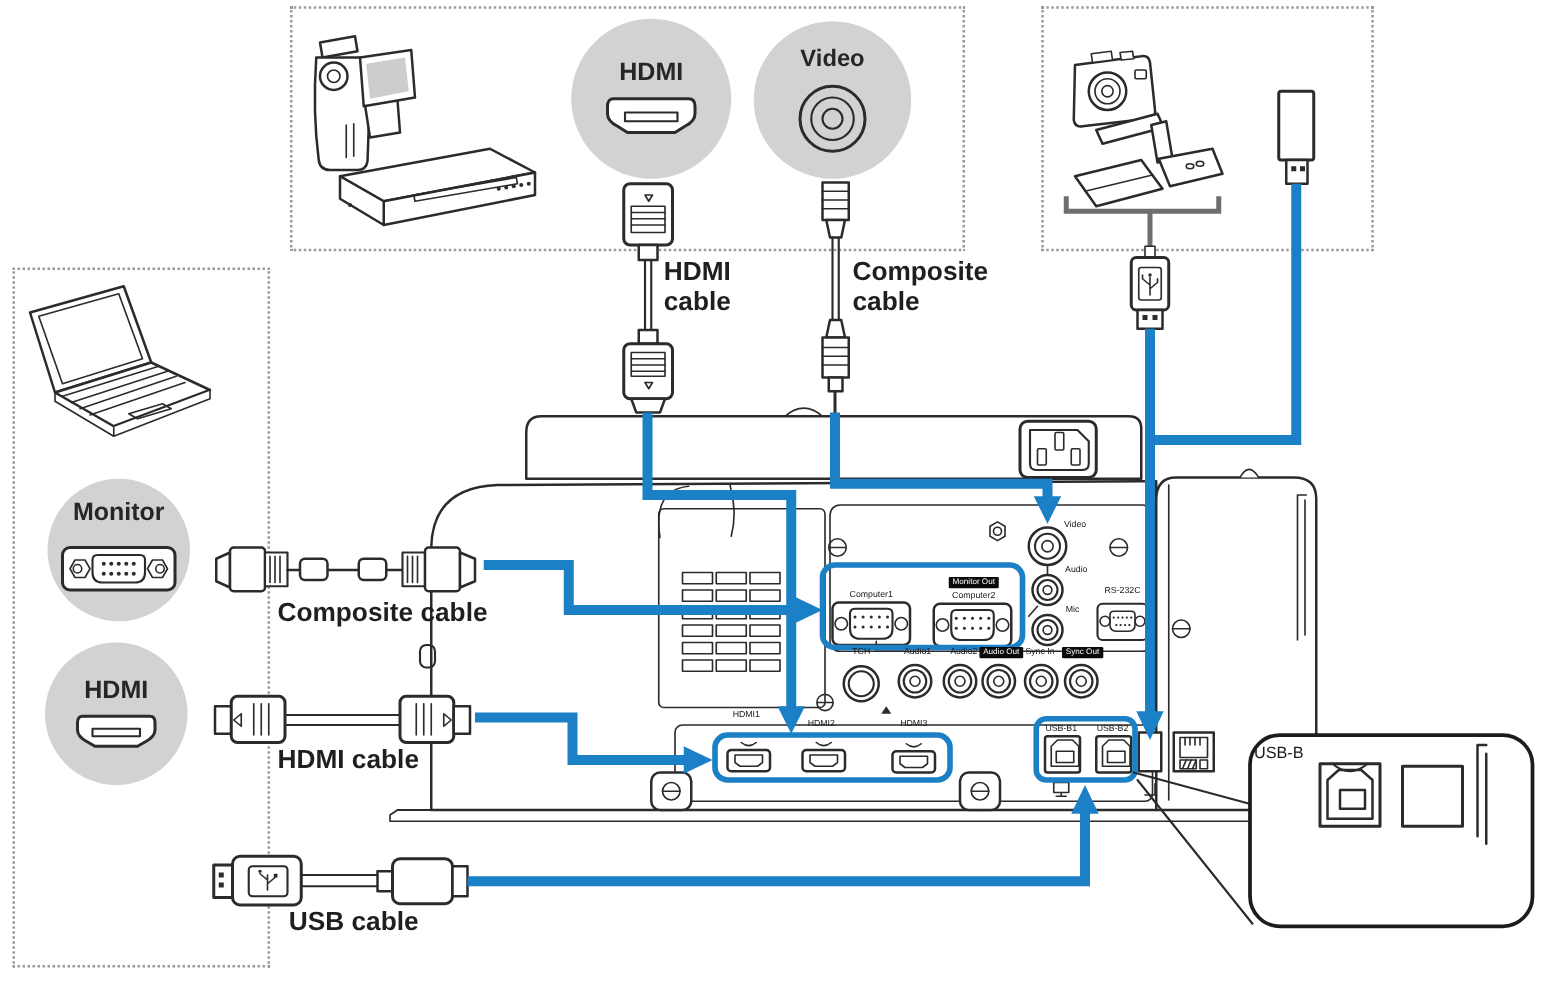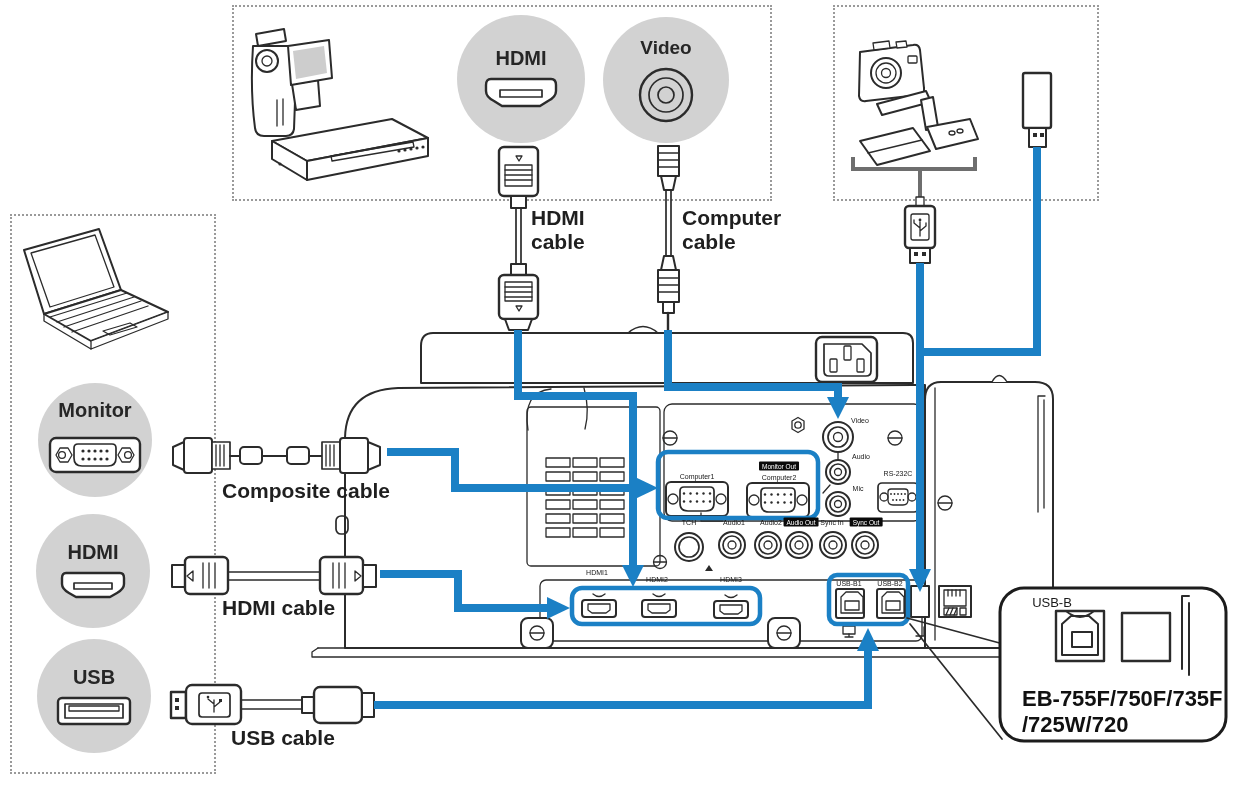--- a/index.html
+++ b/index.html
@@ -71,28 +71,20 @@
         <circle class="ink" cx="60" cy="30" r="1.6"></circle>
     </svg>
   </div>
   <div class="badge" style="left:36px;top:514px;width:114px;height:114px;">
     <span class="t">HDMI</span>
     <svg width="68" height="31" viewBox="0 0 68 31">
       <path class="kf bd" d="M7,2 H61 Q65,2 65,7 V13 Q65,18 58,22 L51,26 H17 L10,22 Q3,18 3,13 V7 Q3,2 7,2 Z"></path>
       <rect class="k md" x="15" y="12" width="38" height="6"></rect>
     </svg>
   </div>
-  <div class="badge" style="left:37px;top:639px;width:114px;height:114px;">
-    <span class="t">USB</span>
-    <svg width="76" height="30" viewBox="0 0 76 30">
-      <rect class="kf bd" x="2" y="2" width="72" height="26" rx="4"></rect>
-      <rect class="k md" x="9" y="8" width="58" height="14"></rect>
-      <rect class="k th" x="13" y="10" width="50" height="5"></rect>
-    </svg>
-  </div>
 
   <svg class="art" width="1233" height="785" viewBox="0 0 1233 785">
 
     <g>
       <path class="kf" d="M256,34 L284,29 L286,41 L258,46 Z"></path>
       <path class="kf" d="M253,46 Q250,90 255,128 Q256,136 264,136 L286,136 Q293,136 294,129 L297,46 Z"></path>
       <circle class="k" cx="267" cy="61" r="11"></circle>
         <circle class="k th" cx="267" cy="61" r="5"></circle>
       <path class="kf" d="M292,84 L318,80 L320,106 L296,110 Z"></path>
       <path class="kf" d="M288,46 L329,40 L332,78 L291,85 Z"></path>
@@ -465,21 +457,21 @@
         <path class="k" d="M1062,624 L1071,616 H1089 L1098,624 V655 H1062 Z"></path>
         <rect class="k" x="1072" y="632" width="20" height="15"></rect>
       </g>
       <rect class="k bd" x="1122" y="613" width="48" height="48"></rect>
       <path class="k" d="M1182,596 V669 M1189,603 V675 M1182,596 H1189"></path>
     </g>
   </svg>
 
   <div class="lbl" style="left:531px;top:206px;">HDMI
 cable</div>
-  <div class="lbl" style="left:682px;top:206px;">Computer
+  <div class="lbl" style="left:682px;top:206px;">Composite
 cable</div>
   <div class="lbl" style="left:222px;top:479px;">Composite cable</div>
   <div class="lbl" style="left:222px;top:596px;">HDMI cable</div>
   <div class="lbl" style="left:231px;top:726px;">USB cable</div>
 
   <div class="plabel" style="left:860px;top:420px;">Video</div>
   <div class="plabel" style="left:861px;top:456px;">Audio</div>
   <div class="plabel" style="left:858px;top:488px;">Mic</div>
   <div class="plabel" style="left:697px;top:476px;">Computer1</div>
   <div class="plabel chip" style="left:779px;top:466px;">Monitor Out</div>
@@ -490,17 +482,15 @@
   <div class="plabel" style="left:771px;top:522px;">Audio2</div>
   <div class="plabel chip" style="left:801px;top:522px;">Audio Out</div>
   <div class="plabel" style="left:832px;top:522px;">Sync In</div>
   <div class="plabel chip" style="left:866px;top:522px;">Sync Out</div>
   <div class="plabel" style="left:597px;top:572px;">HDMI1</div>
   <div class="plabel" style="left:657px;top:579px;">HDMI2</div>
   <div class="plabel" style="left:731px;top:579px;">HDMI3</div>
   <div class="plabel" style="left:849px;top:583px;">USB-B1</div>
   <div class="plabel" style="left:890px;top:583px;">USB-B2</div>
 
-  <div class="co-label" style="left:1052px;top:602px;">USB-B</div>
-  <div class="models" style="left:1022px;top:686px;">EB-755F/750F/735F
-/725W/720</div>
+  <div class="co-label" style="left:1023px;top:602px;">USB-B</div>
 
 </div>
 
 </body></html>

